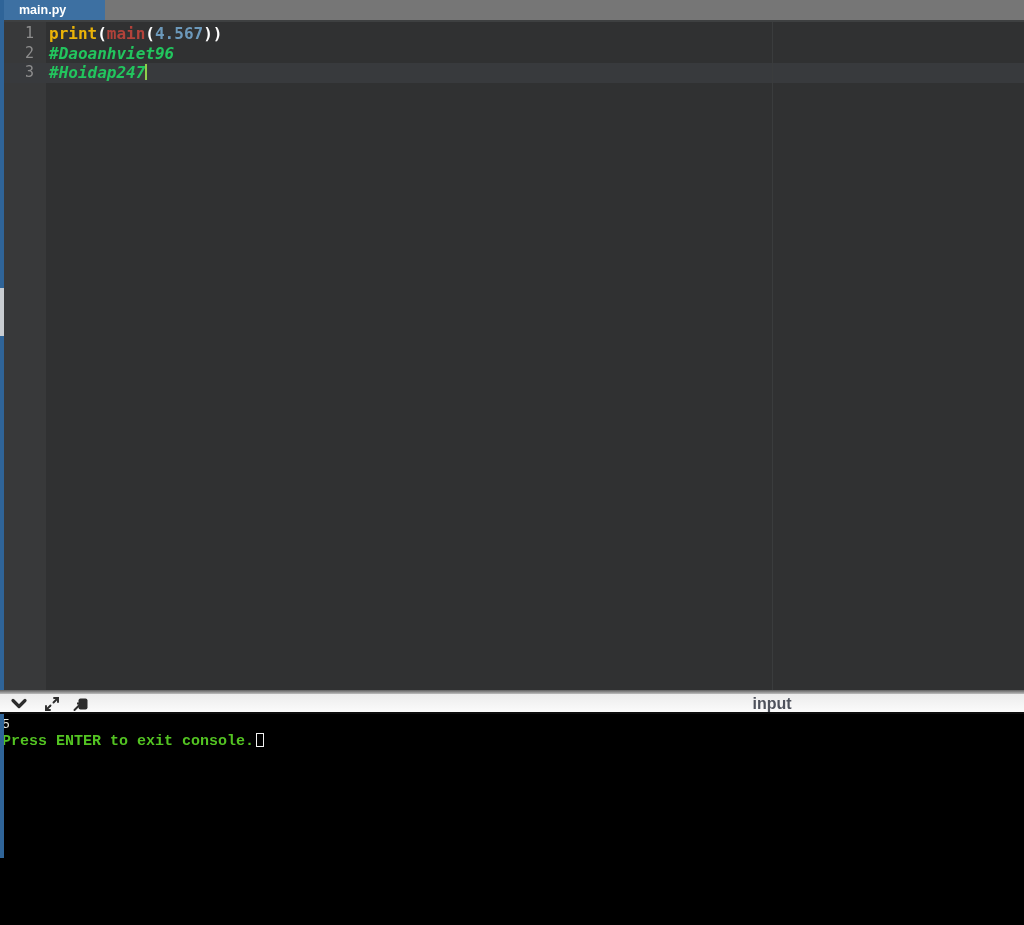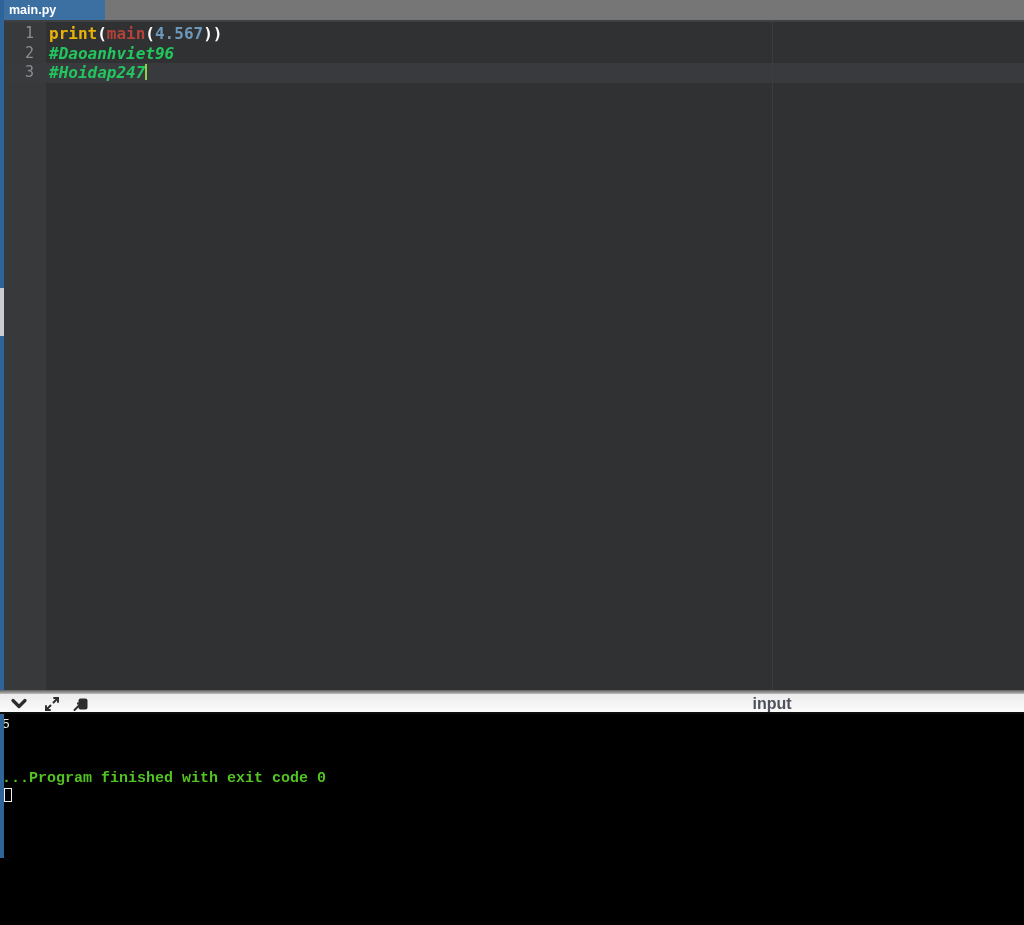--- a/index.html
+++ b/index.html
@@ -8,21 +8,21 @@
     position:relative; width:1024px; height:925px;
     overflow:hidden; background:#000;
     font-family:"Liberation Sans", sans-serif;
   }
 
   
   .tabbar { position:absolute; top:0; left:0; width:1024px; height:20px; background:#767676; z-index:15; }
   .tab {
     position:absolute; left:0; top:0; width:105px; height:20px;
     background:#3d70a2; color:#ffffff;
-    font-weight:bold; font-size:12.5px; line-height:20px; padding-left:9px;
+    font-weight:bold; font-size:12.5px; line-height:20px; padding-left:19px;
   }
 
   
   .editor {
     position:absolute; top:20px; left:0; width:1024px; height:670px;
     background:#303132; border-top:2px solid #3e4041;
   }
   .gutter-bg { position:absolute; left:4px; top:0; width:42px; height:100%; background:#38393a; }
   .active-line { position:absolute; left:4px; right:0; top:41px; height:20px; background:#383a3d; }
   .print-margin { position:absolute; left:772px; top:0; bottom:0; width:1px; background:#3a3c3d; }
@@ -139,17 +139,16 @@
         <rect x="6" y="2.5" width="9" height="11" rx="2" fill="#2d2d2d"></rect>
         <path d="M2 14L8 8" stroke="#2d2d2d" stroke-width="2" fill="none" stroke-linecap="round"></path>
         <path d="M8.5 11.5V7.5h-4" stroke="#2d2d2d" stroke-width="2" fill="none"></path>
       </svg>
     </div>
     <div class="input-label">input</div>
   </div>
 
   <div class="console">
     <div class="stdout-line">5</div>
-    <div class="sys-line first">...Program finished with exit code 0</div>
-    <div class="sys-line"><span class="console-cursor"></span></div>
+    <div class="sys-line"><span>Press ENTER to exit console.</span><span class="console-cursor"></span></div>
   </div>
 
 </div>
 
 </body></html>

